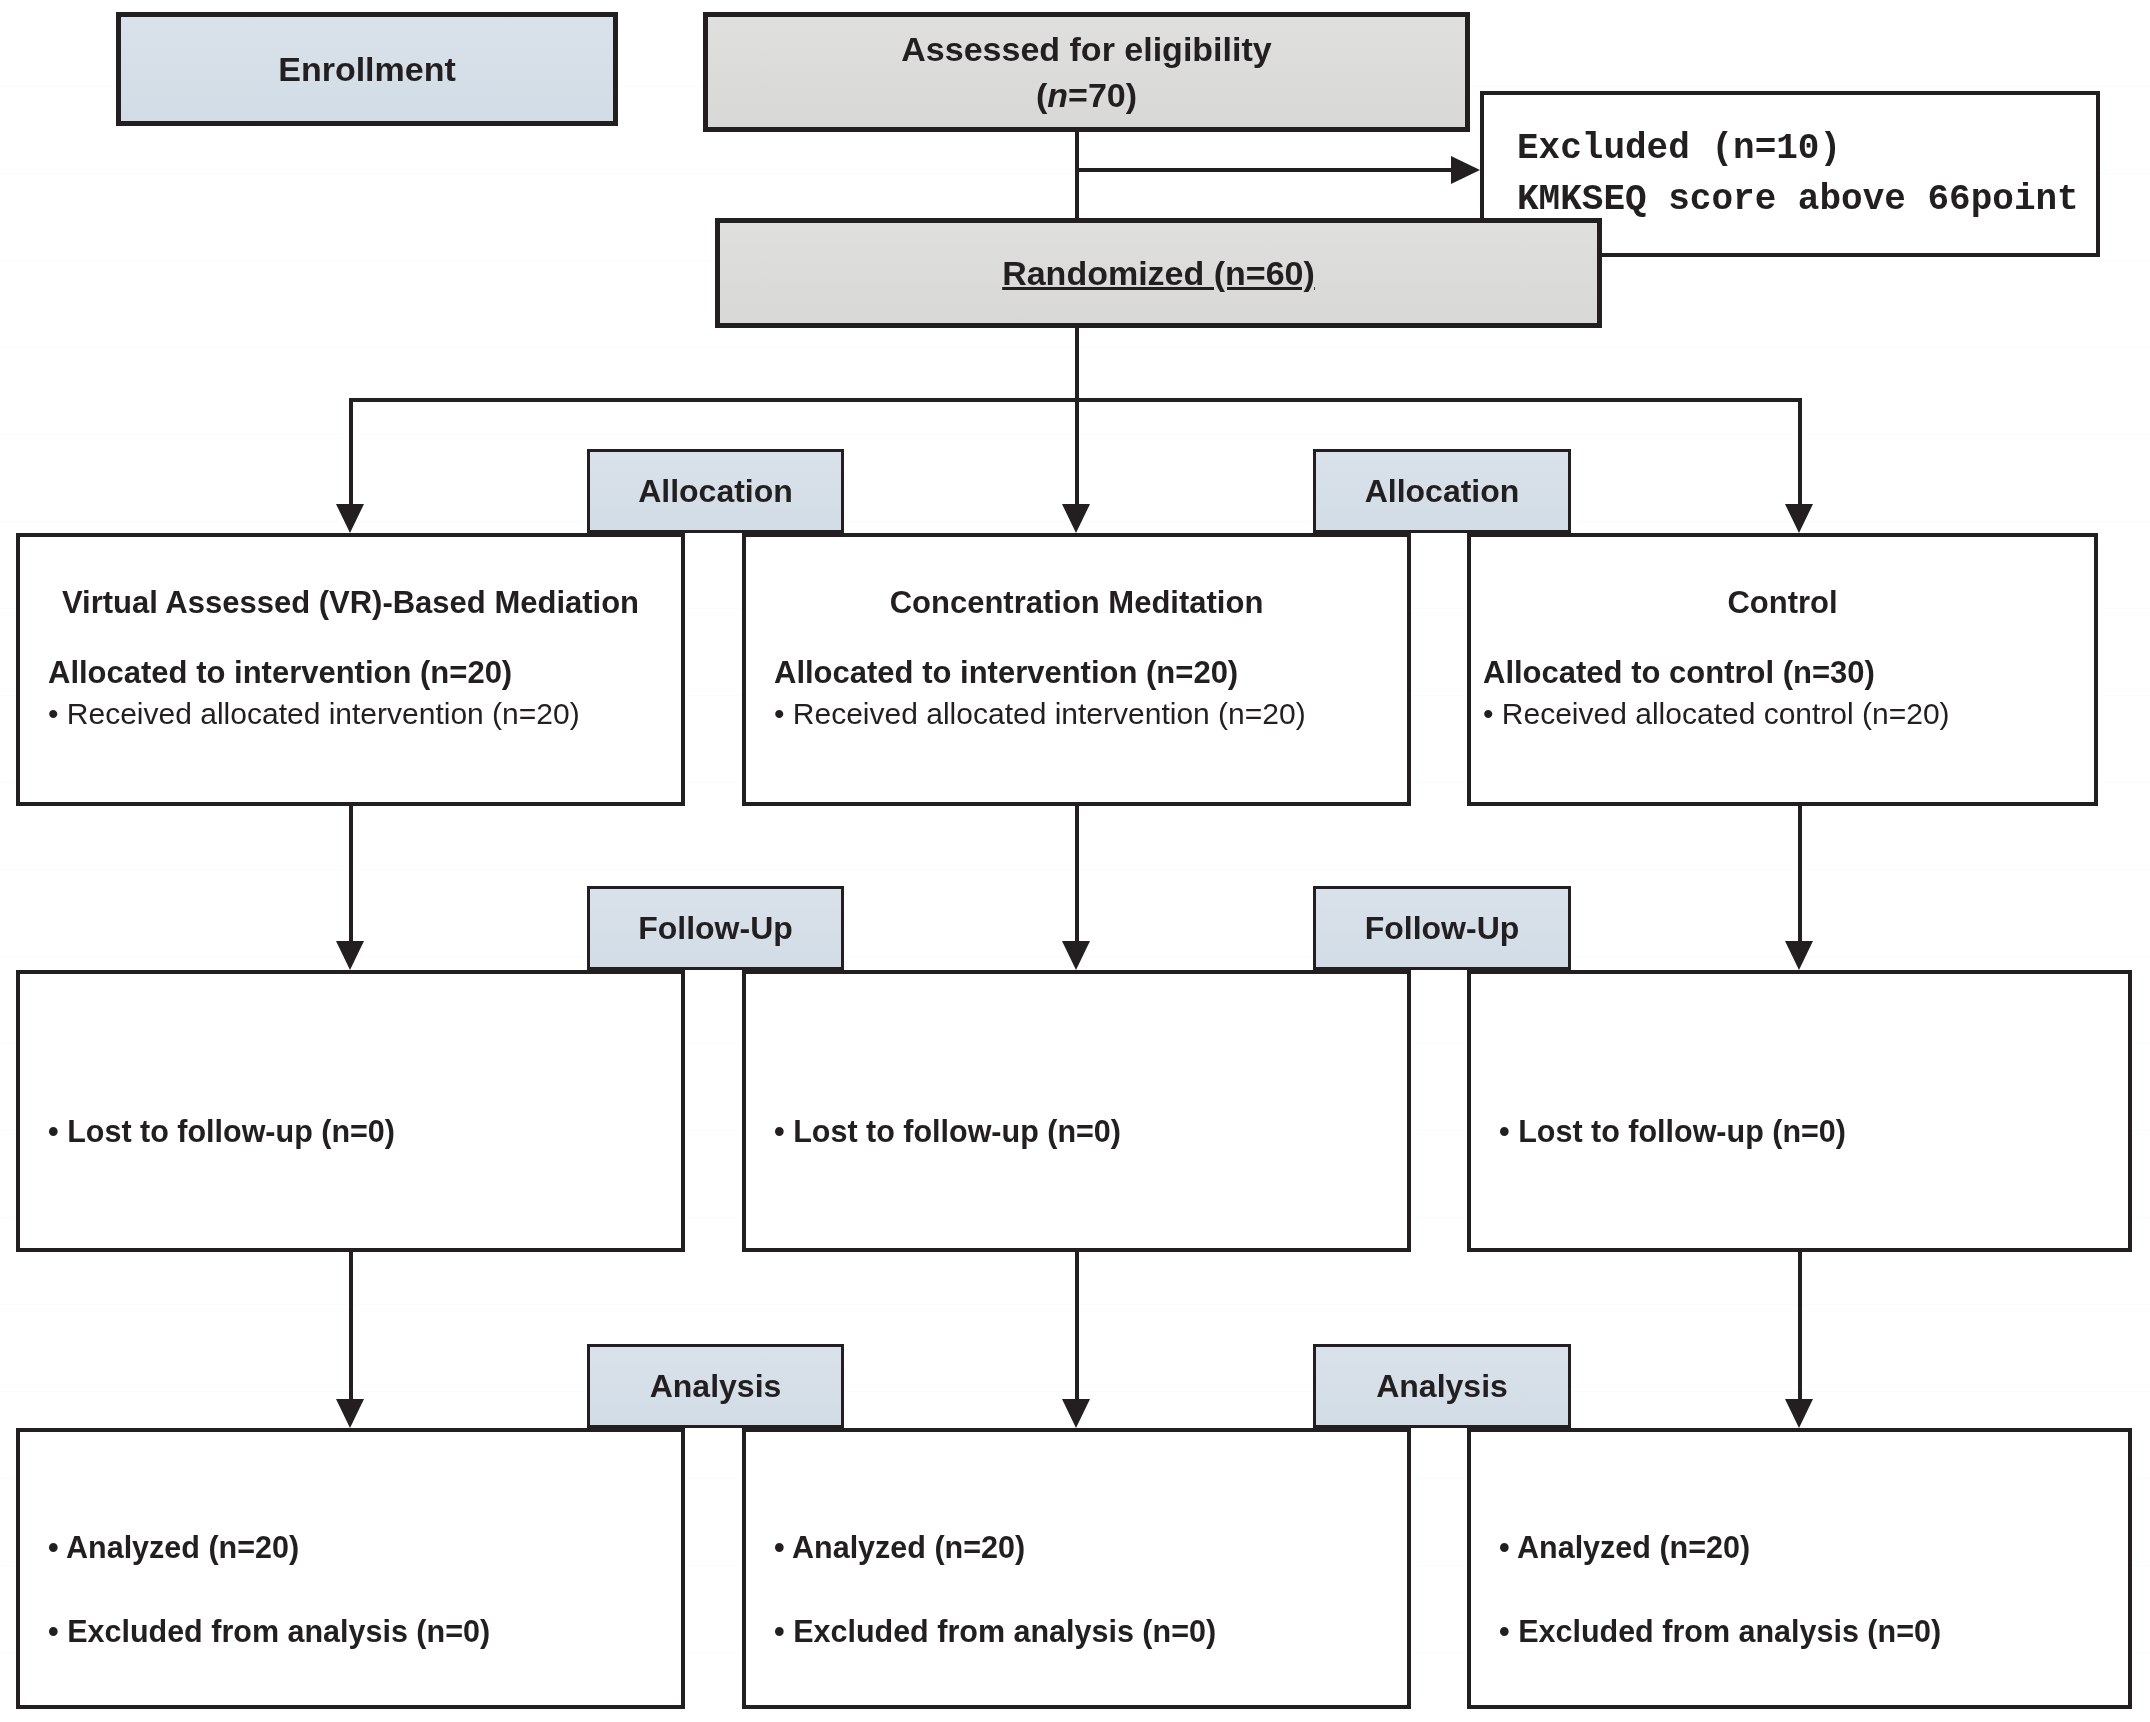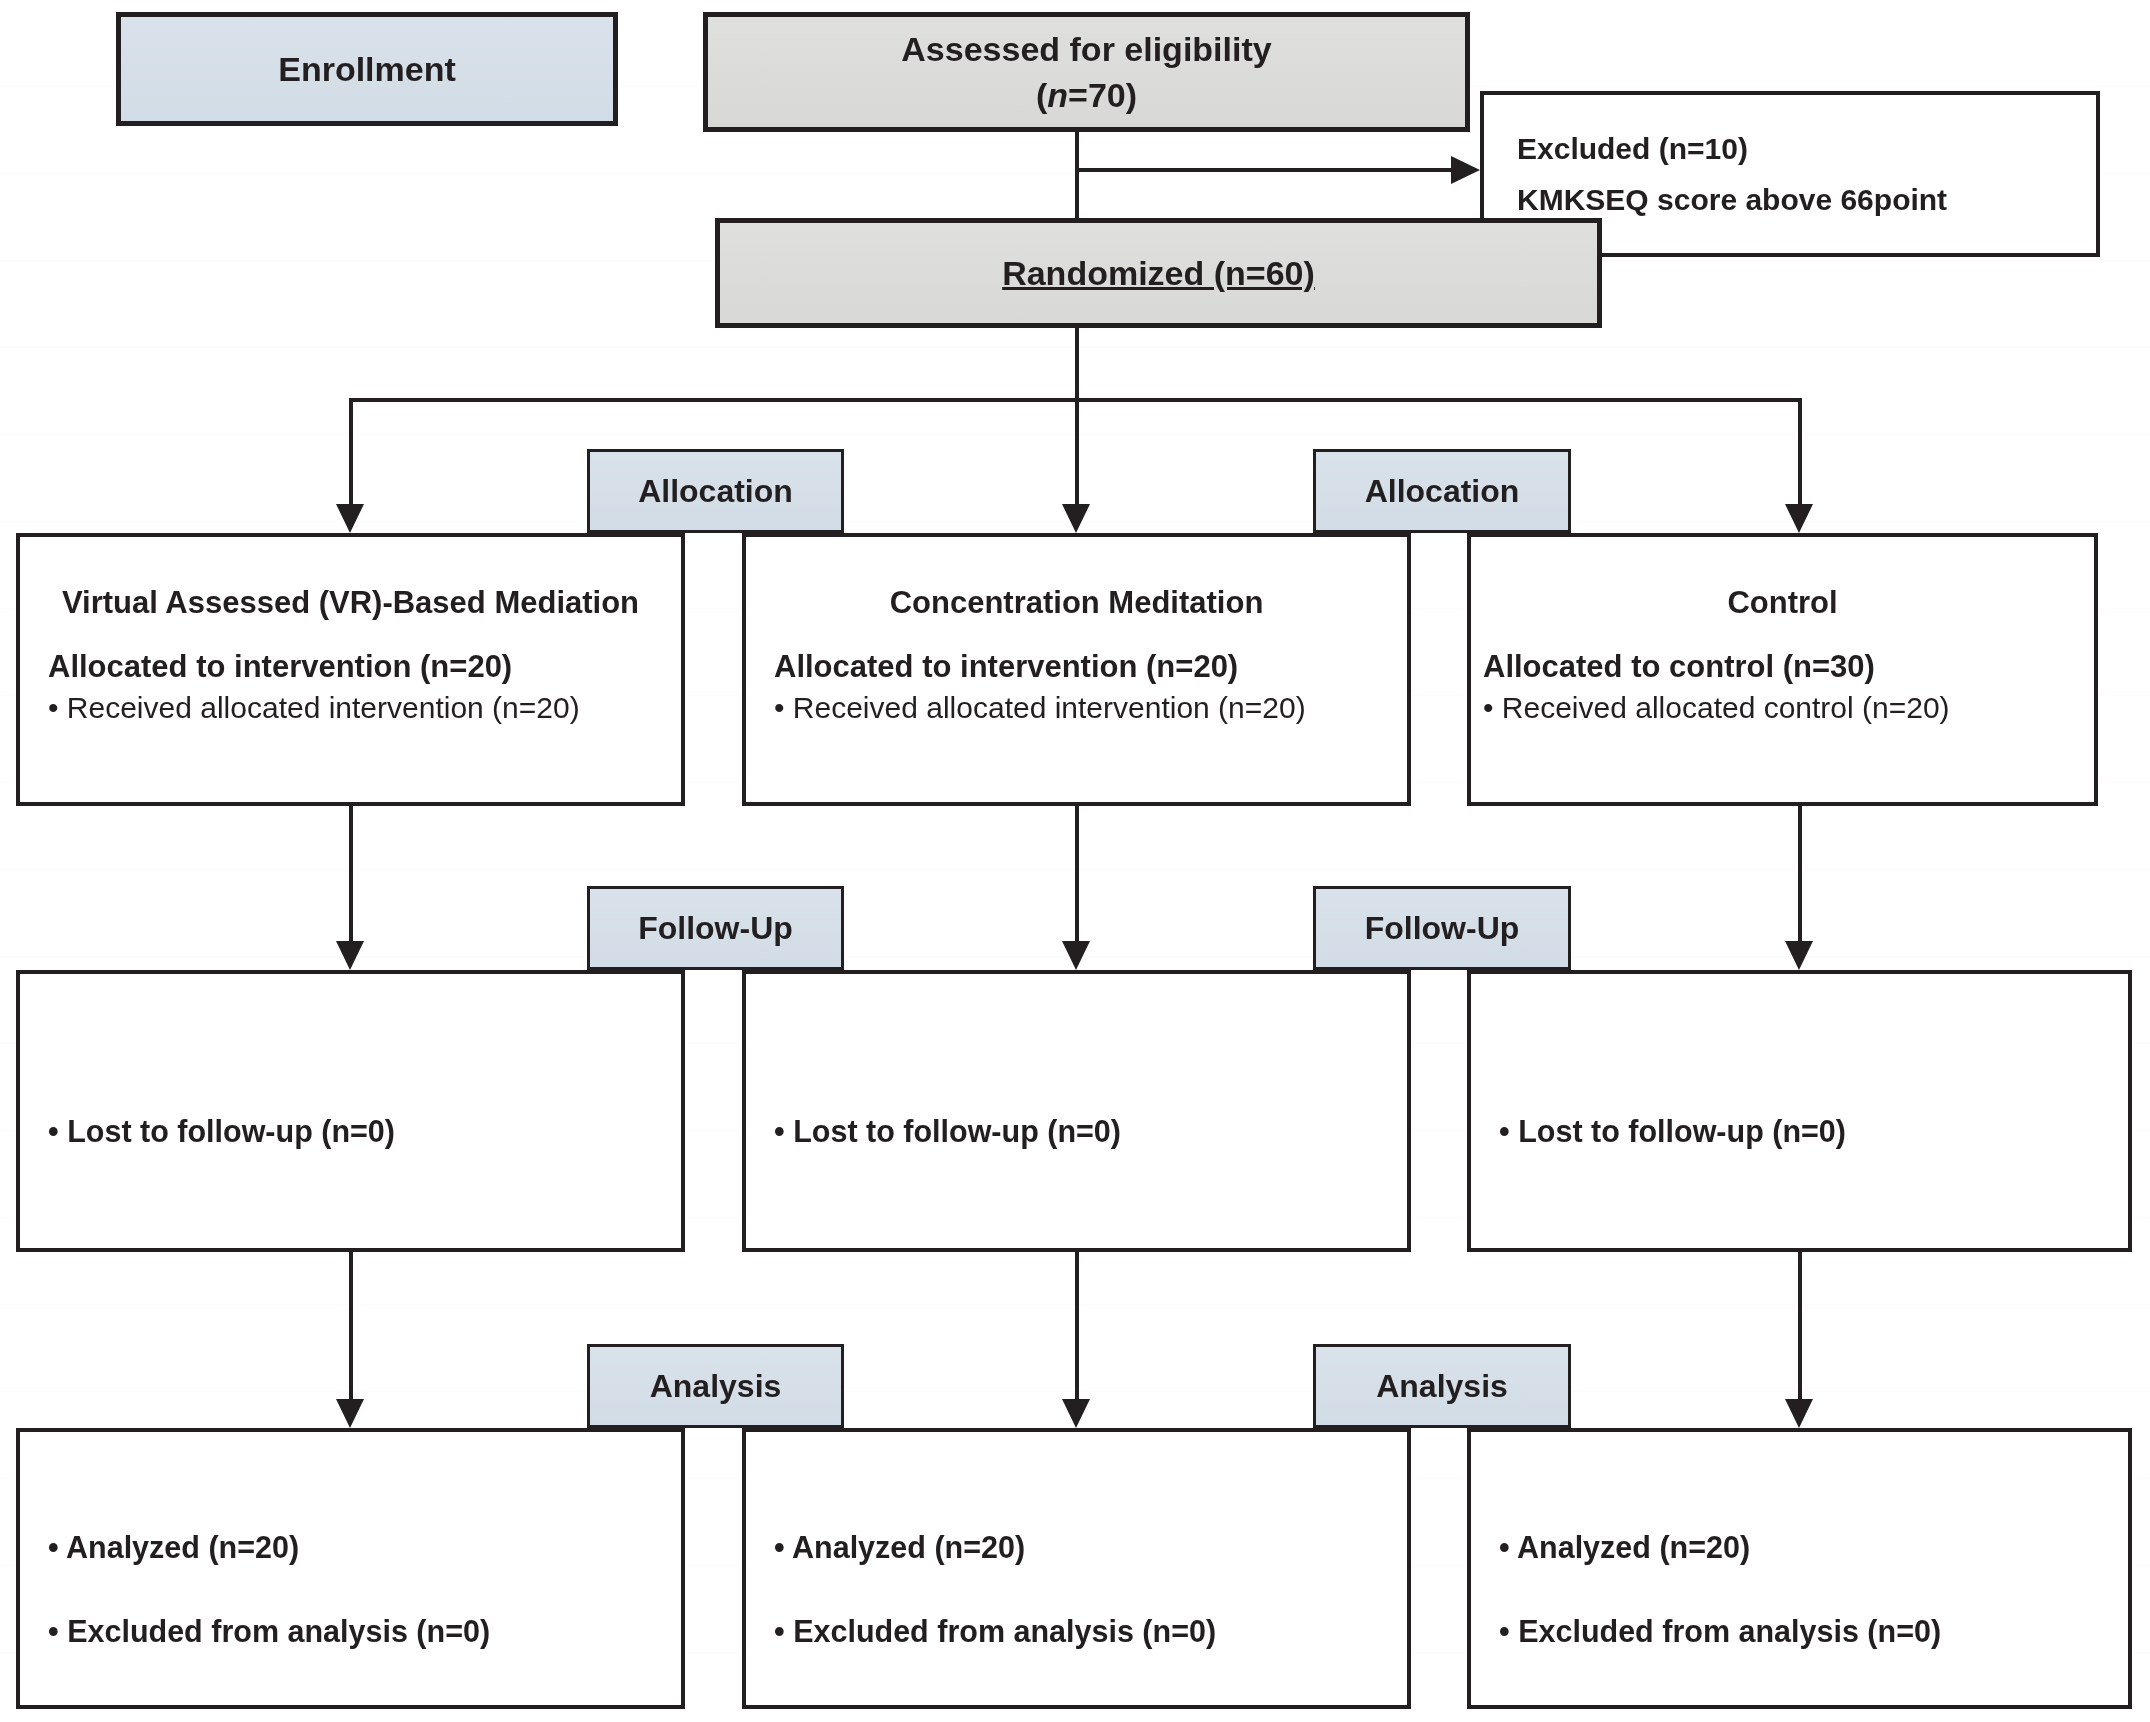--- a/index.html
+++ b/index.html
@@ -26,23 +26,23 @@
   }
   .fill-blue{ background:linear-gradient(180deg,#d9e2ea 0%,#d2dce6 100%); }
   .fill-gray{ background:linear-gradient(180deg,#dfdfdd 0%,#d8d8d6 100%); }
   .bd10{ border-width:5.3px; }
   .bd7{ border-width:3.7px; }
   .center{ display:flex; align-items:center; justify-content:center; }
   .vcenter{ display:flex; flex-direction:column; justify-content:center; }
   .big-label{ font-size:34px; font-weight:700; text-align:right; }
   .stage-text{ font-size:32px; font-weight:700; }
   .two-line{ text-align:center; font-size:34px; font-weight:700; line-height:46px; }
-  .excl-line{ font-size:30px; font-weight:700; line-height:51px; white-space:nowrap; }
+  .excl-line{ font-size:36px; font-weight:700; line-height:51px; white-space:nowrap;font-family:Liberation Mono, monospace; }
   .col-title{ font-size:31px; font-weight:700; text-align:center; line-height:38px; }
-  .alloc-block{ margin-top:24px; }
+  .alloc-block{ margin-top:30px; }
   .alloc-heading{ font-size:31px; font-weight:700; line-height:41px; white-space:nowrap; }
   .bullet-reg{ font-size:30px; font-weight:400; line-height:41px; white-space:nowrap; }
   .bullet-bold{ font-size:30.5px; font-weight:700; line-height:44px; white-space:nowrap;margin-top:40px; }
   .line{ position:absolute; background:#231f20; }
   .arrow-down{
     position:absolute; width:0; height:0;
     border-left:14.4px solid transparent;
     border-right:14.4px solid transparent;
     border-top:29px solid #231f20;
   }

